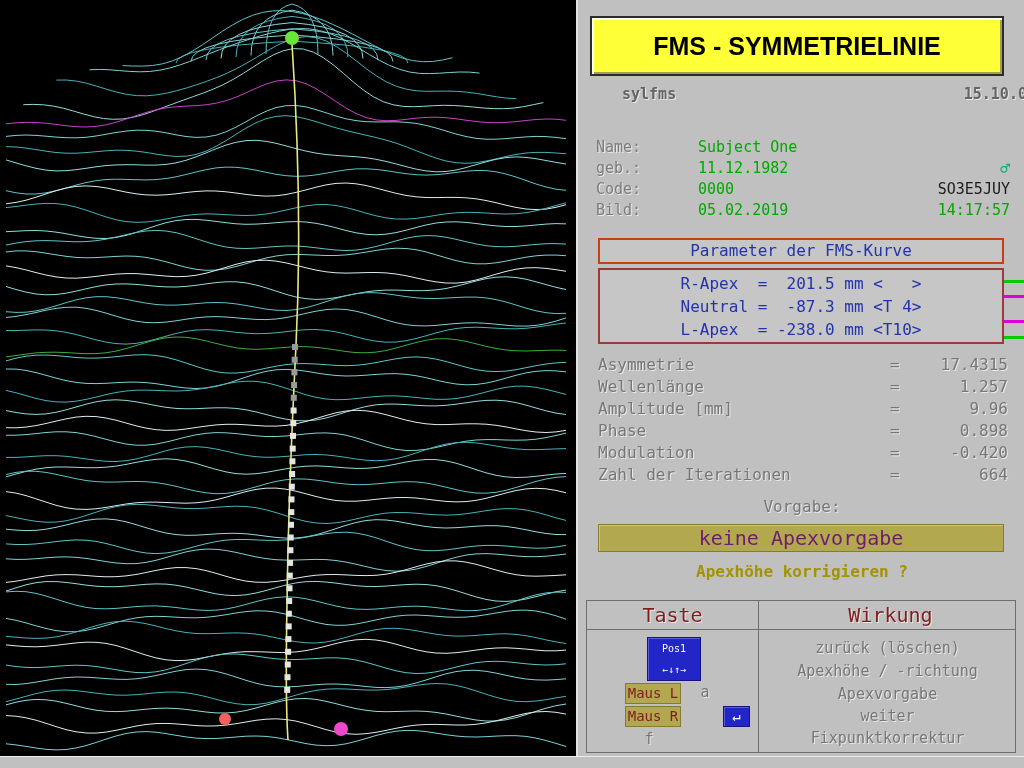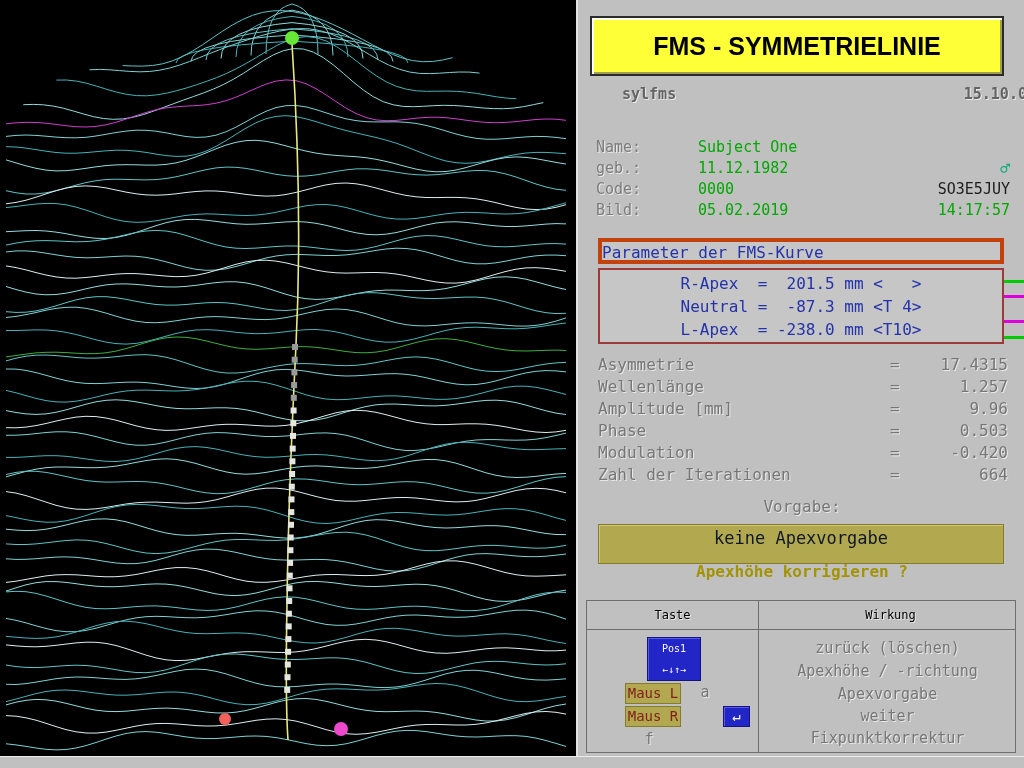--- a/index.html
+++ b/index.html
@@ -22,47 +22,47 @@
 
   .patient{position:absolute;left:0;top:138px;width:448px;font-size:15px;}
   .prow{position:relative;height:21px;}
   .plabel{position:absolute;left:18px;color:#7c7c7c;text-shadow:1px 1px 0 #e9e9e9;}
   .pval{position:absolute;left:120px;}
   .pright{position:absolute;right:16px;}
   .green{color:#00a800;}
   .dark{color:#1c1c1c;}
   .sex{color:#00a878;font-size:16px;}
 
-  .param-title-box{position:absolute;left:20px;top:238px;width:406px;height:26px;border:4px solid #c2410c;
-                   background:#c6c6c6;line-height:22px;font-size:16px;color:#2433aa;}
+  .param-title-box{position:absolute;left:20px;top:238px;width:406px;height:26px;border:2px solid #c2410c;
+                   background:#c6c6c6;text-align:center;line-height:22px;font-size:16px;color:#2433aa;}
   .param-val-box{position:absolute;left:20px;top:268px;width:406px;height:76px;border:2px solid #9c3a3a;
                  background:#c6c6c6;display:flex;flex-direction:column;align-items:center;justify-content:center;}
   .pre{white-space:pre;font-size:16px;line-height:23px;color:#2433aa;}
 
   .side-tick{position:absolute;left:426px;width:22px;height:3px;}
   .st0{top:280px;} .st1{top:295px;} .st2{top:320px;} .st3{top:336px;}
 
   .stats{position:absolute;left:0;top:354px;width:448px;}
   .srow{display:flex;height:22px;line-height:22px;padding:0 18px 0 20px;font-size:16px;color:#767676;
         text-shadow:1px 1px 0 #e9e9e9;}
   .slabel{flex:1;}
   .seq{width:26px;}
   .sval{width:92px;text-align:right;}
 
   .vorgabe-label{position:absolute;left:0;top:497px;width:448px;text-align:center;font-size:16px;
                  color:#767676;text-shadow:1px 1px 0 #e9e9e9;}
-  .apex-button{position:absolute;left:20px;top:524px;width:406px;height:40px;background:#b2a84f;
+  .apex-button{position:absolute;left:20px;top:524px;width:406px;height:28px;background:#b2a84f;
                border:1px solid #857b2e;box-shadow:inset 1px 1px 0 #cfc67a;text-align:center;
-               line-height:26px;font-size:17px;color:#0f172a;cursor:pointer;}
+               line-height:26px;font-size:20px;color:#701a75;cursor:pointer;}
   .apex-question{position:absolute;left:0;top:562px;width:448px;text-align:center;font-size:16px;
                  font-weight:bold;color:#a39300;}
 
   .key-table{position:absolute;left:8px;top:600px;width:430px;height:153px;border:1px solid #6e6e6e;
              background:#c0c0c0;}
-  .kt-header{display:flex;height:29px;border-bottom:1px solid #6e6e6e;font-size:12px;color:#000000;
+  .kt-header{display:flex;height:29px;border-bottom:1px solid #6e6e6e;font-size:20px;color:#7f1d1d;
              text-shadow:1px 1px 0 #e9e9e9;gap:7px;}
   .kt-hl{width:172px;border-right:1px solid #6e6e6e;text-align:center;line-height:28px;}
   .kt-hr{flex:1;text-align:center;line-height:28px;}
   .kt-body{position:relative;height:122px;}
   .kt-leftcol{position:absolute;left:0;top:0;width:172px;height:100%;border-right:1px solid #6e6e6e;}
   .kt-rightcol{position:absolute;left:173px;top:0;right:0;height:100%;font-size:15px;color:#767676;
                text-shadow:1px 1px 0 #e9e9e9;}
   .action-line{position:absolute;left:0;width:100%;text-align:center;height:20px;line-height:20px;}
   .al0{top:8px;} .al1{top:31px;} .al2{top:54px;} .al3{top:76px;} .al4{top:98px;}
   .key-blue{background:#2326c6;color:#fff;border:1px solid #14147a;box-shadow:inset 1px 1px 0 #5a5ae6;}
@@ -235,21 +235,21 @@
         <span class="sval">1.257</span>
       </div>
       <div class="srow">
         <span class="slabel">Amplitude [mm]</span>
         <span class="seq">=</span>
         <span class="sval">9.96</span>
       </div>
       <div class="srow">
         <span class="slabel">Phase</span>
         <span class="seq">=</span>
-        <span class="sval">0.503</span>
+        <span class="sval">0.898</span>
       </div>
       <div class="srow">
         <span class="slabel">Modulation</span>
         <span class="seq">=</span>
         <span class="sval">-0.420</span>
       </div>
       <div class="srow">
         <span class="slabel">Zahl der Iterationen</span>
         <span class="seq">=</span>
         <span class="sval">664</span>

